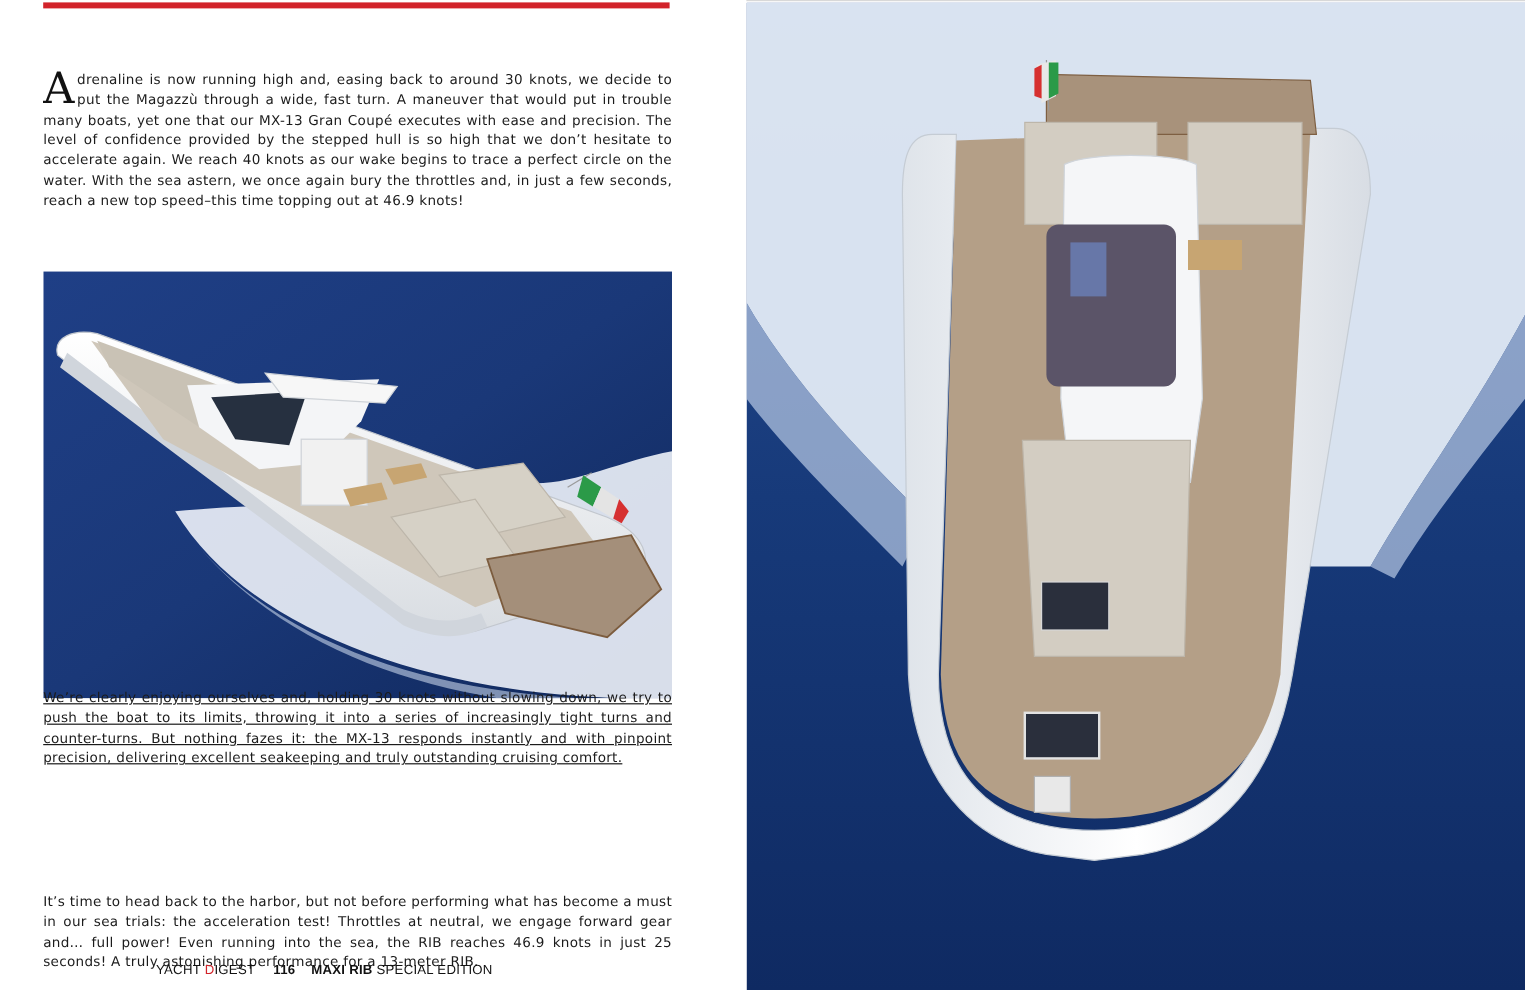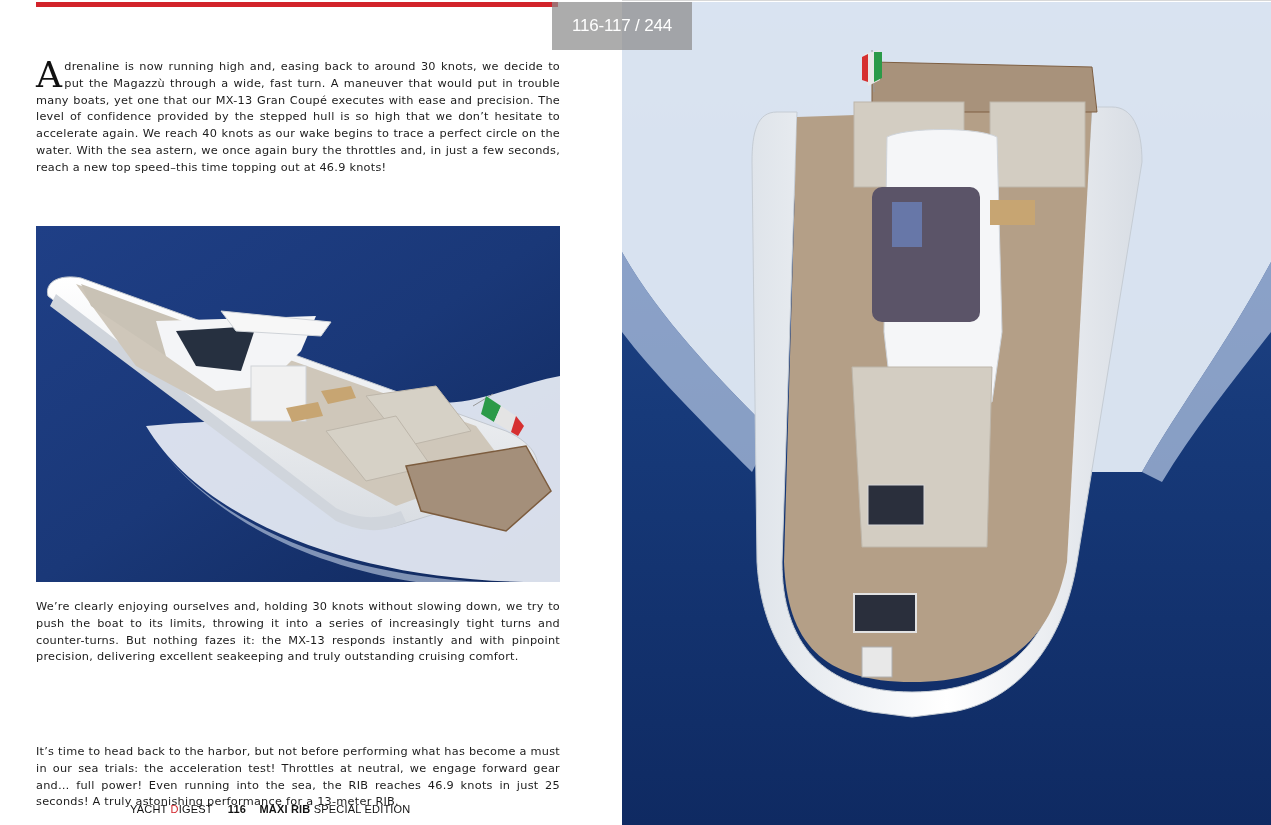--- a/index.html
+++ b/index.html
@@ -14,21 +14,21 @@
 
     .left-page { position: absolute; left: 0; top: 0; width: 622px; height: 825px; background: #fff; }
 
     .para {
       position: absolute; left: 36px; width: 524px;
       font-size: 11.3px; line-height: 16.8px; color: #1b1b1b;
       text-align: justify; letter-spacing: 0.25px;
       font-family: "DejaVu Sans", sans-serif;
     }
     .para-1 { top: 59px; }
-    .para-2 { top: 599px; }
+    .para-2 { top: 574px; text-decoration: underline; }
     .para-3 { top: 744px; }
     .dropcap {
       float: left; font-family: "DejaVu Serif", serif; font-size: 36px; line-height: 28px;
       margin: 2px 2px 0 0; color: #111;
     }
 
     .photo-left {
       position: absolute; left: 36px; top: 226px; width: 524px; height: 356px;
       overflow: hidden;
     }
@@ -167,14 +167,13 @@
 
       <rect x="240" y="645" width="30" height="30" fill="#e8e8e8" stroke="#b0b0b0"></rect>
 
       <line x1="250" y1="48" x2="252" y2="90" stroke="#999"></line>
       <path d="M242 52 L258 48 L258 78 L246 84 Z" fill="#e8e8e8"></path>
       <path d="M252 50 L260 50 L260 76 L252 80 Z" fill="#2b9a48"></path>
       <path d="M240 55 L246 52 L246 80 L240 78 Z" fill="#d63030"></path>
     </svg>
   </div>
 
-  <div class="page-badge">116-117 / 244</div>
 </div>
 
 </body></html>

